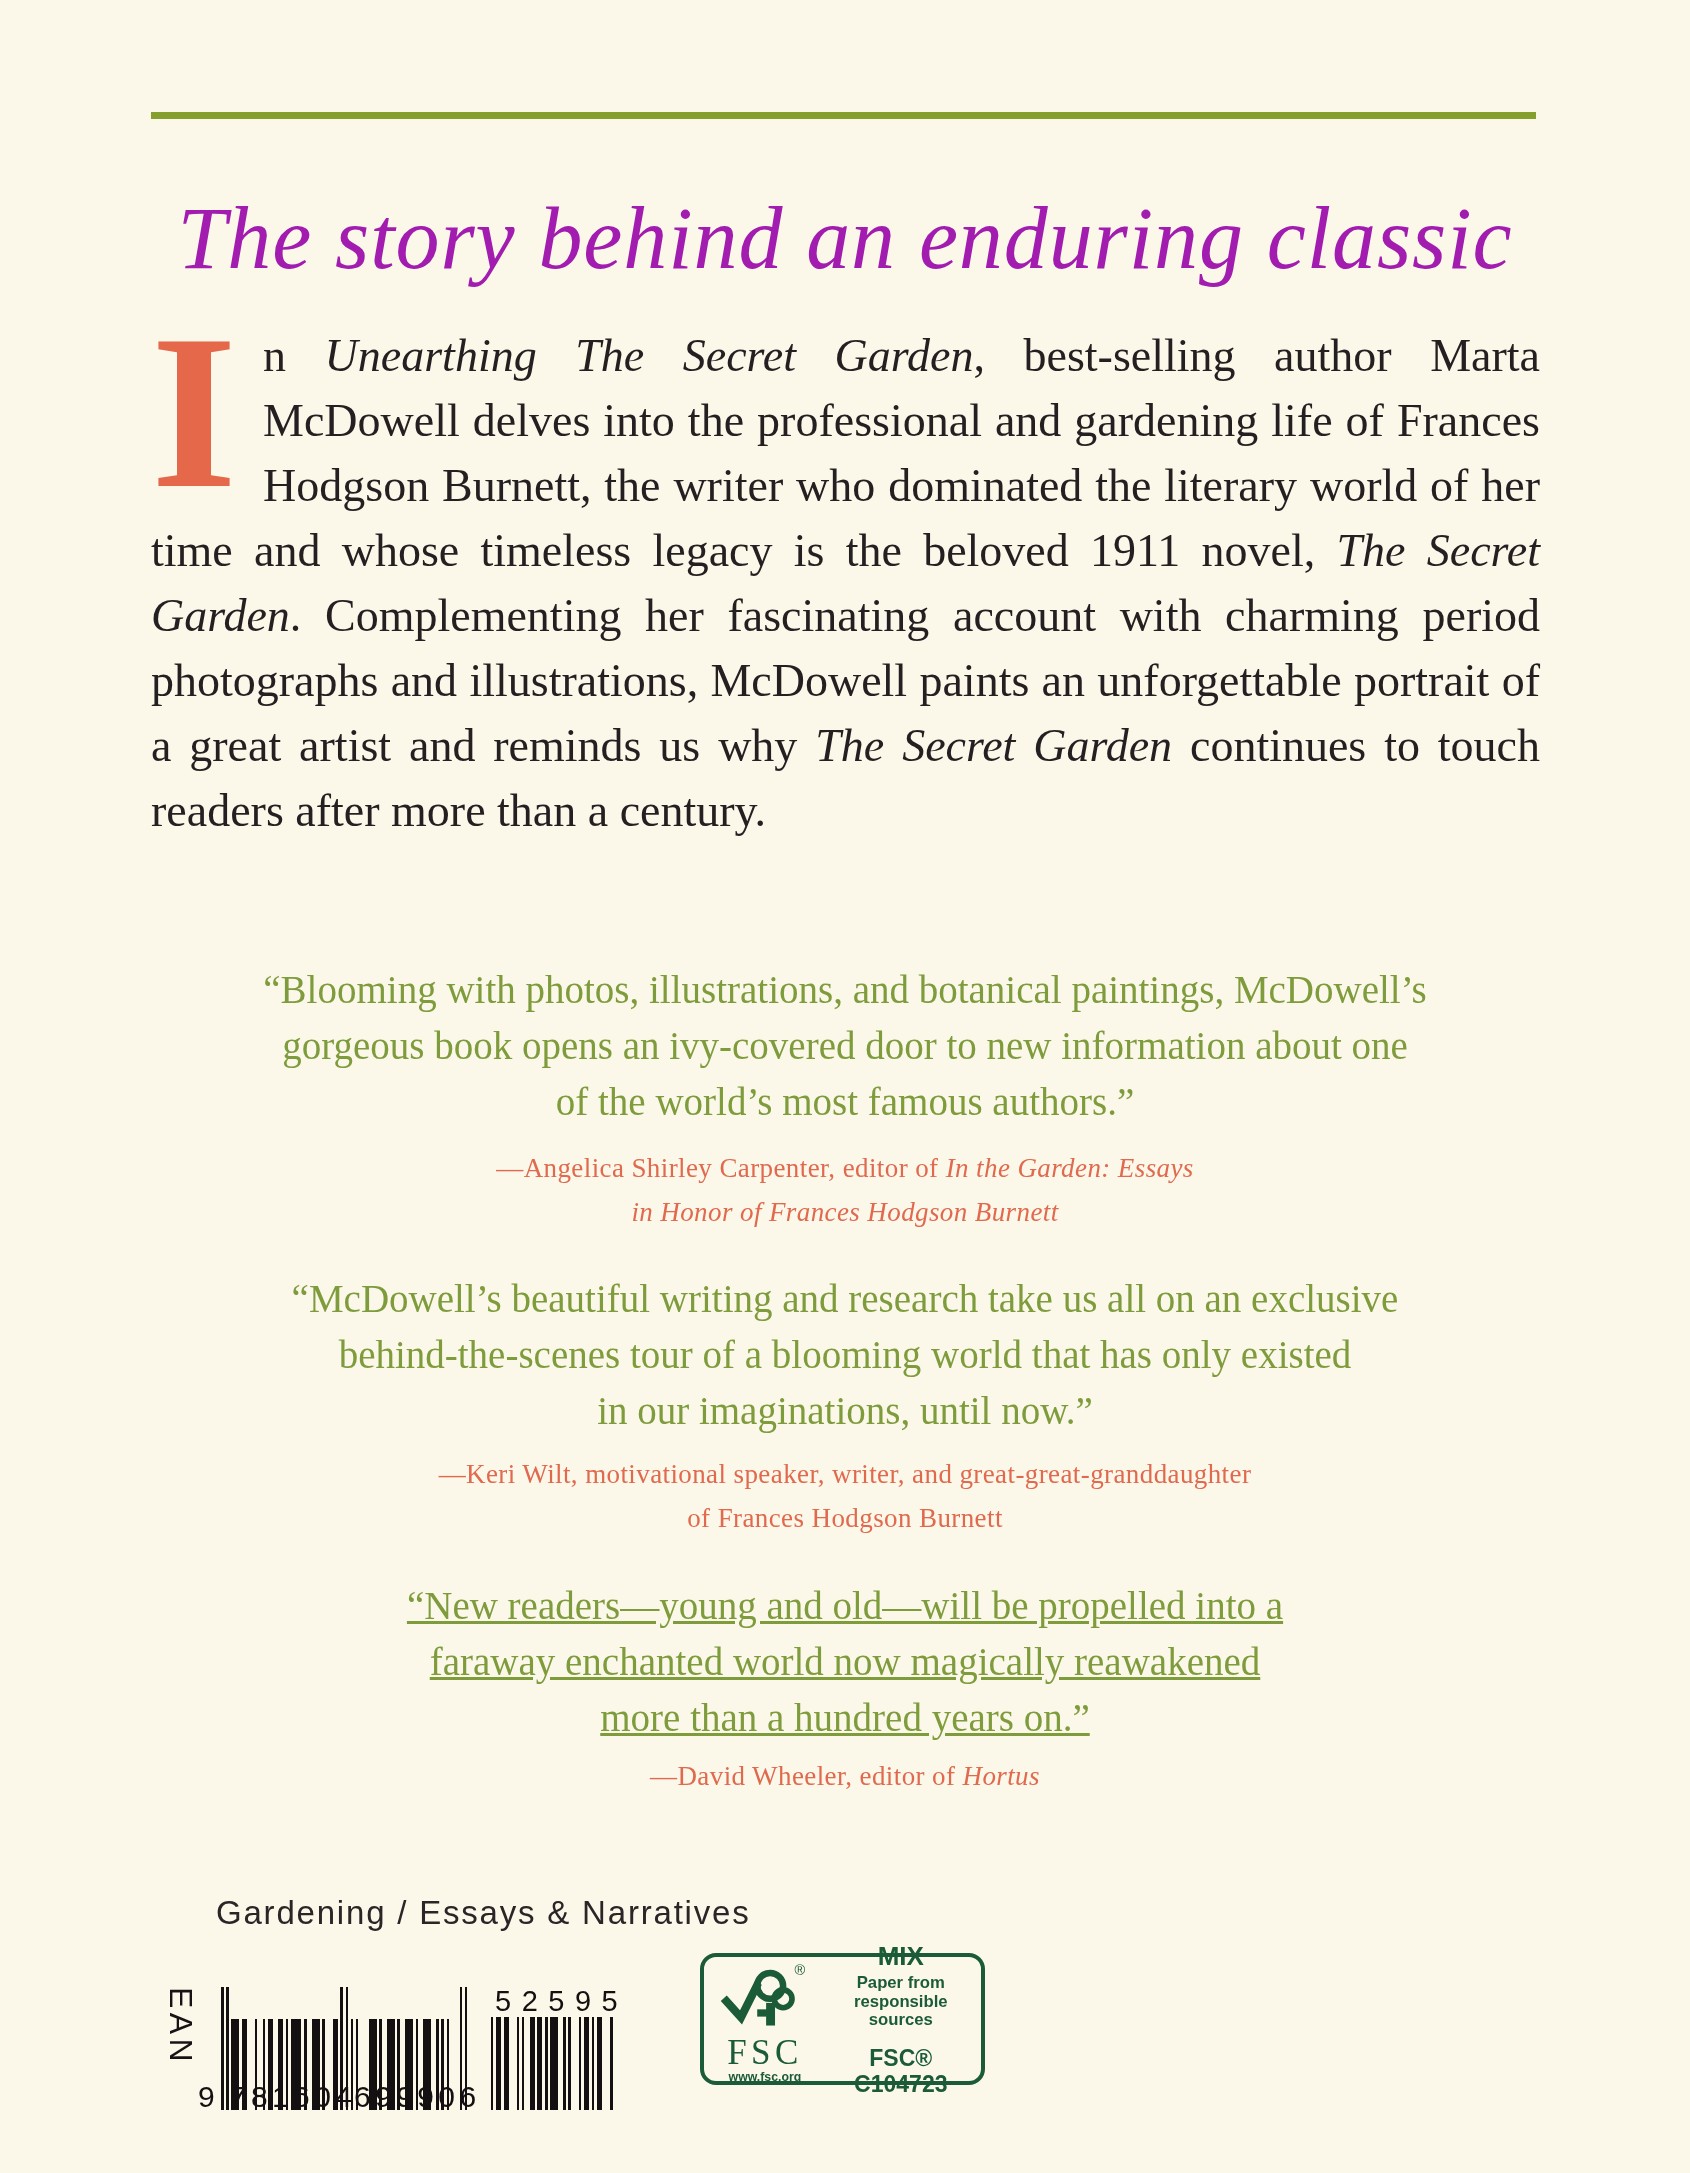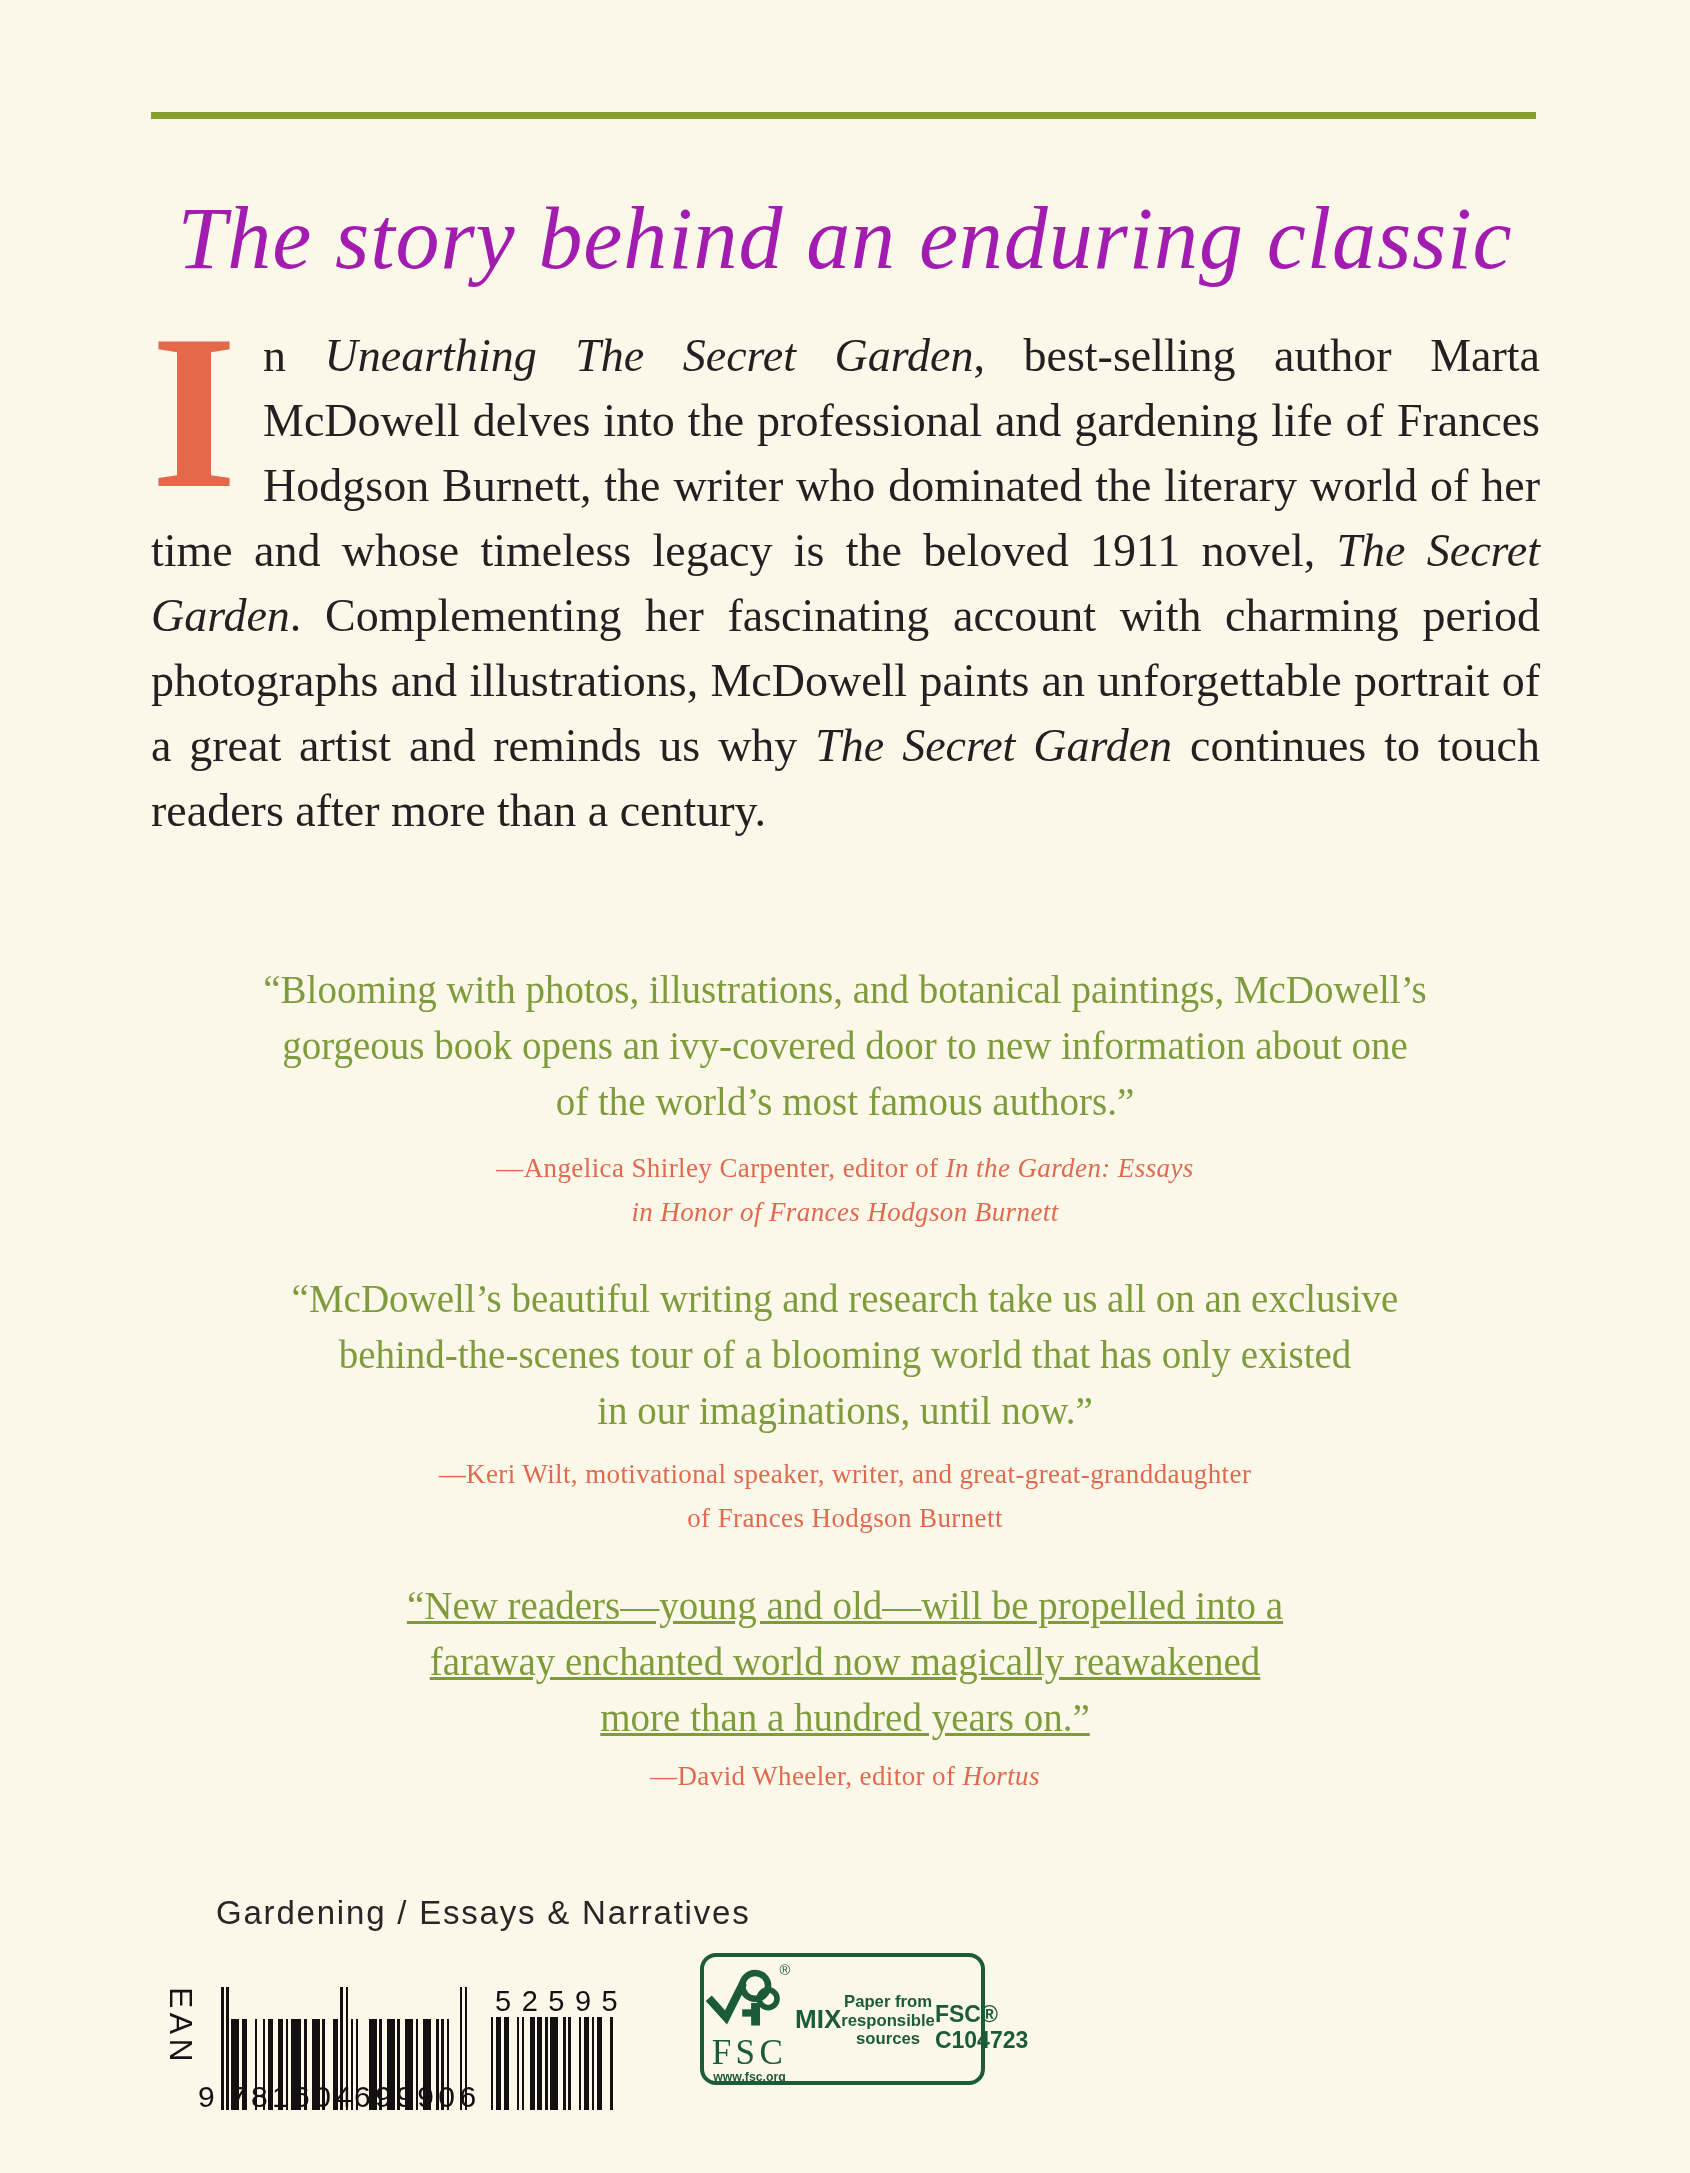--- a/index.html
+++ b/index.html
@@ -104,27 +104,27 @@
   }
   .fsc-brand{
     font-family:"Liberation Serif","DejaVu Serif",serif;
     font-size:35px;line-height:33px;letter-spacing:4.4px;font-weight:normal;
   }
   .fsc-url{
     font-family:"Liberation Sans","DejaVu Sans",sans-serif;
     font-size:12.3px;font-weight:bold;line-height:16px;
   }
   .fsc-right{
-    flex:1;display:flex;flex-direction:row;align-items:center;justify-content:center;
+    flex:1;display:flex;flex-direction:column;align-items:center;justify-content:center;
     font-family:"Liberation Sans","DejaVu Sans",sans-serif;
     padding-right:5.3px;
   }
   .fsc-mix{font-size:26px;font-weight:bold;line-height:30px;}
   .fsc-tagline{font-size:16.7px;font-weight:bold;line-height:18.4px;text-align:center;white-space:pre-line;margin-top:3.5px;}
-  .fsc-license{font-size:23px;font-weight:bold;line-height:26px;margin-top:16px;}
+  .fsc-license{font-size:23px;font-weight:bold;line-height:26px;margin-top:16px;text-align:center;}
 </style>
 </head>
 <body>
 
 <div class="page">
 
   <div class="rule"></div>
 
   <h1 class="title">The story behind an enduring classic</h1>
 

